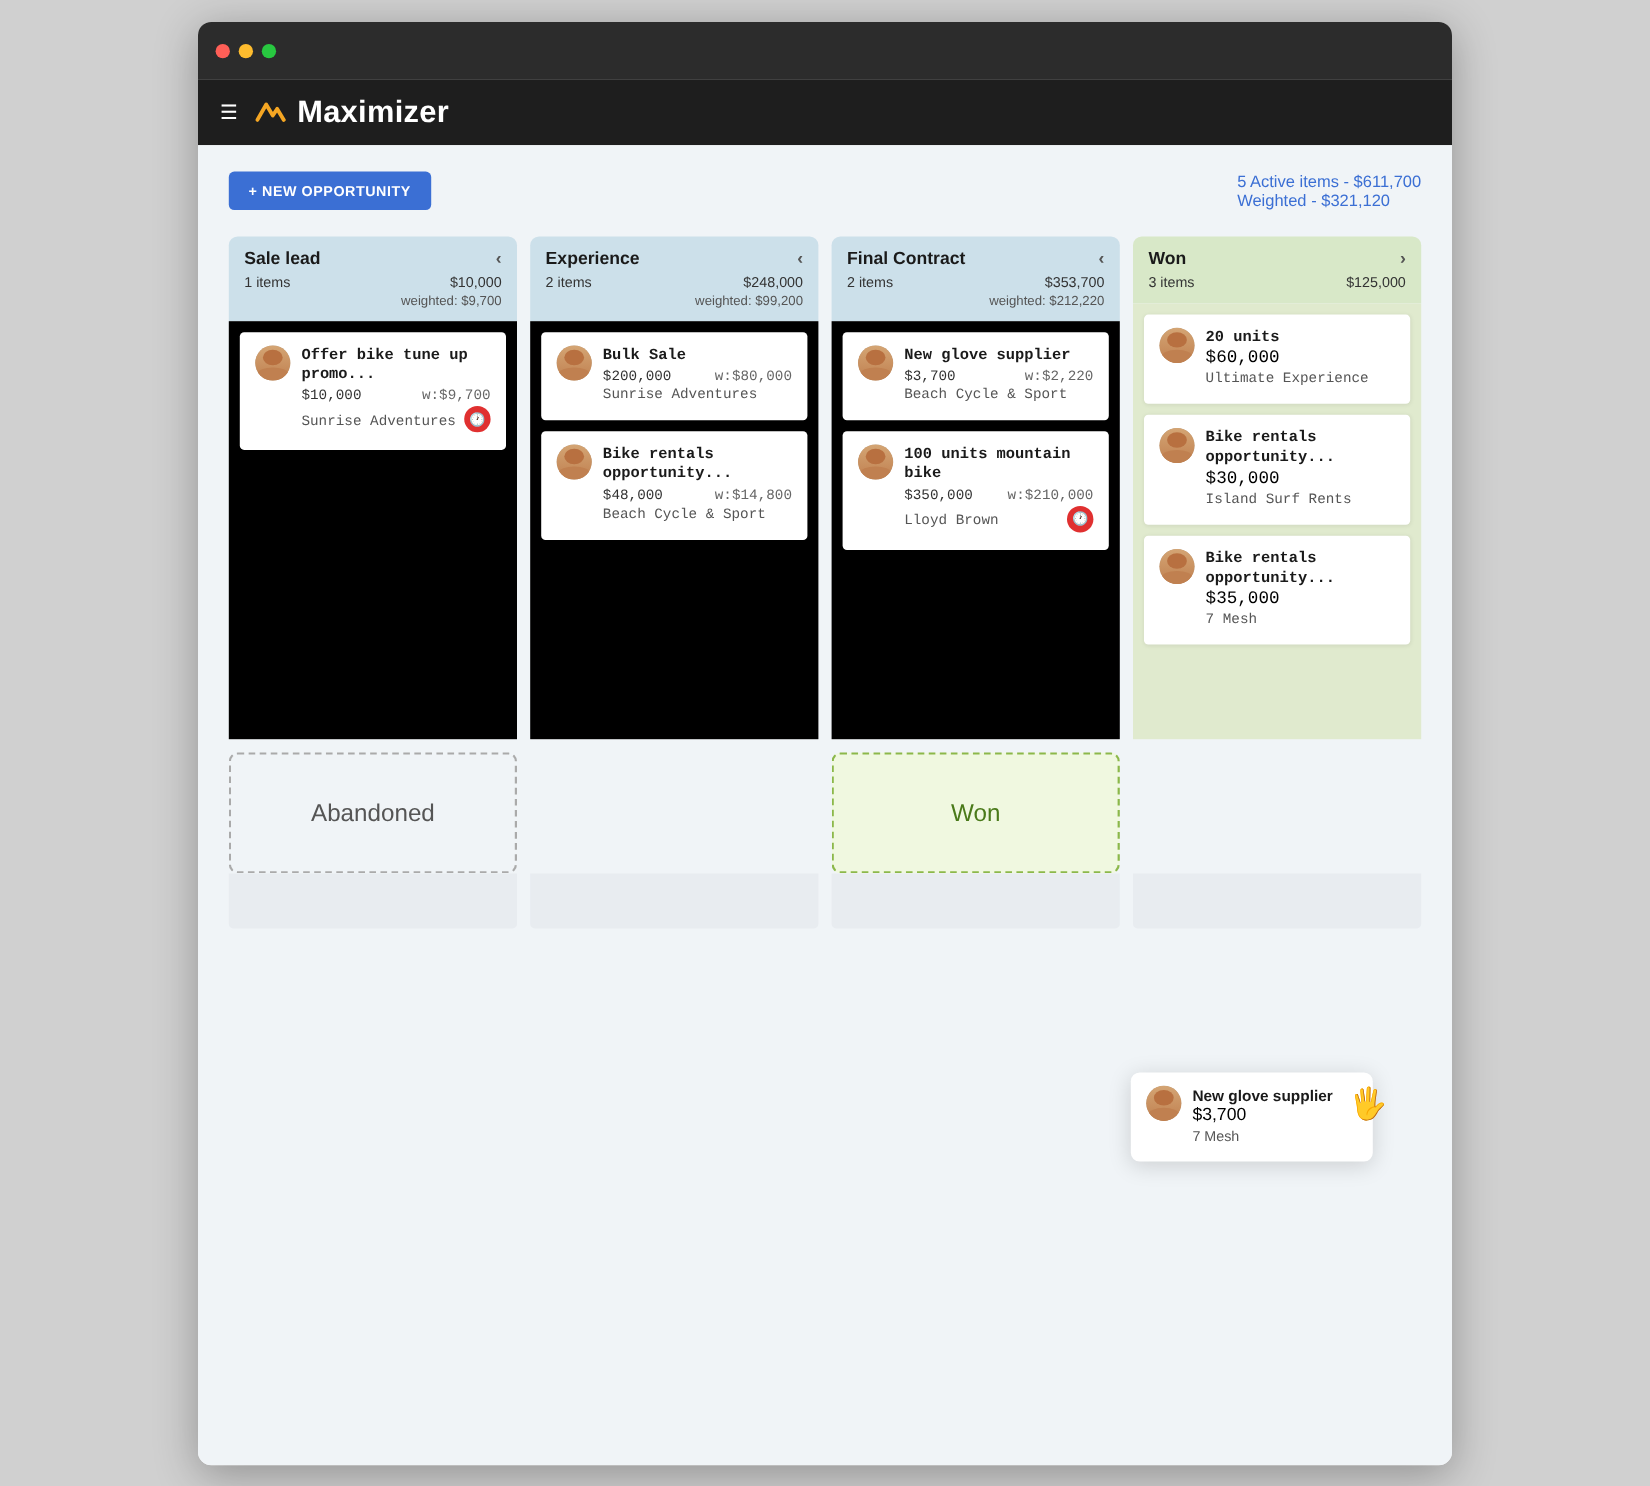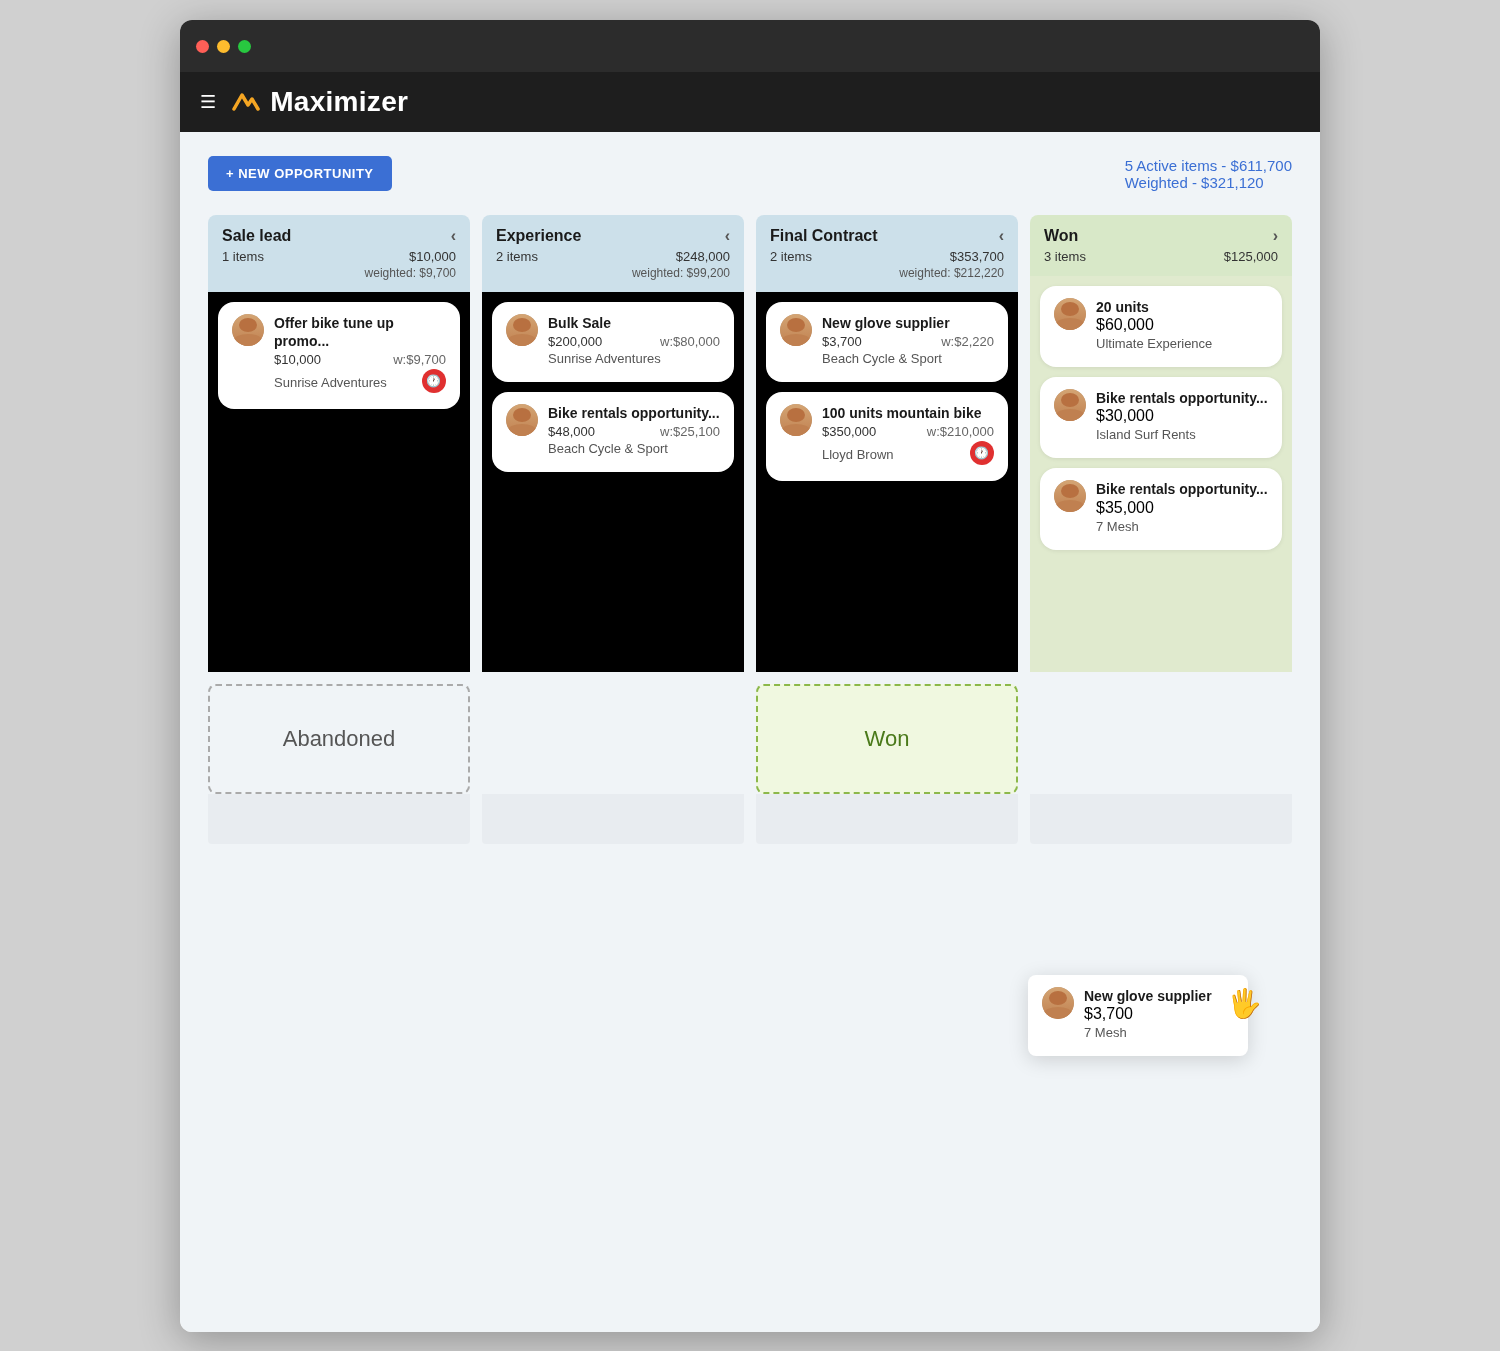--- a/index.html
+++ b/index.html
@@ -172,25 +172,26 @@
       display: flex;
       flex-direction: column;
       gap: 10px;
       flex: 1;
       min-height: 380px;
     }
     .column-cards-area.green-bg { background: #e0eace; }
 
     .opportunity-card {
       background: white;
-      border-radius: 16px;
+      border-radius: 4px;
       padding: 12px 14px;
       box-shadow: 0 1px 4px rgba(0,0,0,0.08);
       cursor: pointer;
       position: relative;
+      font-family: Liberation Mono, monospace;
     }
     .card-header-row {
       display: flex;
       align-items: flex-start;
       gap: 10px;
       margin-bottom: 4px;
     }
     .avatar {
       width: 32px;
       height: 32px;
@@ -428,21 +429,21 @@
             </div>
             <div class="opportunity-card">
               <div class="card-header-row">
                 <div class="avatar">
                   <div class="avatar-face"></div>
                 </div>
                 <div style="flex:1">
                   <div class="card-title">Bike rentals opportunity...</div>
                   <div class="card-amount-row">
                     <span class="card-amount">$48,000</span>
-                    <span class="card-weighted-val">w:$25,100</span>
+                    <span class="card-weighted-val">w:$14,800</span>
                   </div>
                   <div class="card-company">Beach Cycle &amp; Sport</div>
                 </div>
               </div>
             </div>
           </div>
         </div>
 
         <div class="kanban-column">
           <div class="column-header blue-tint">

